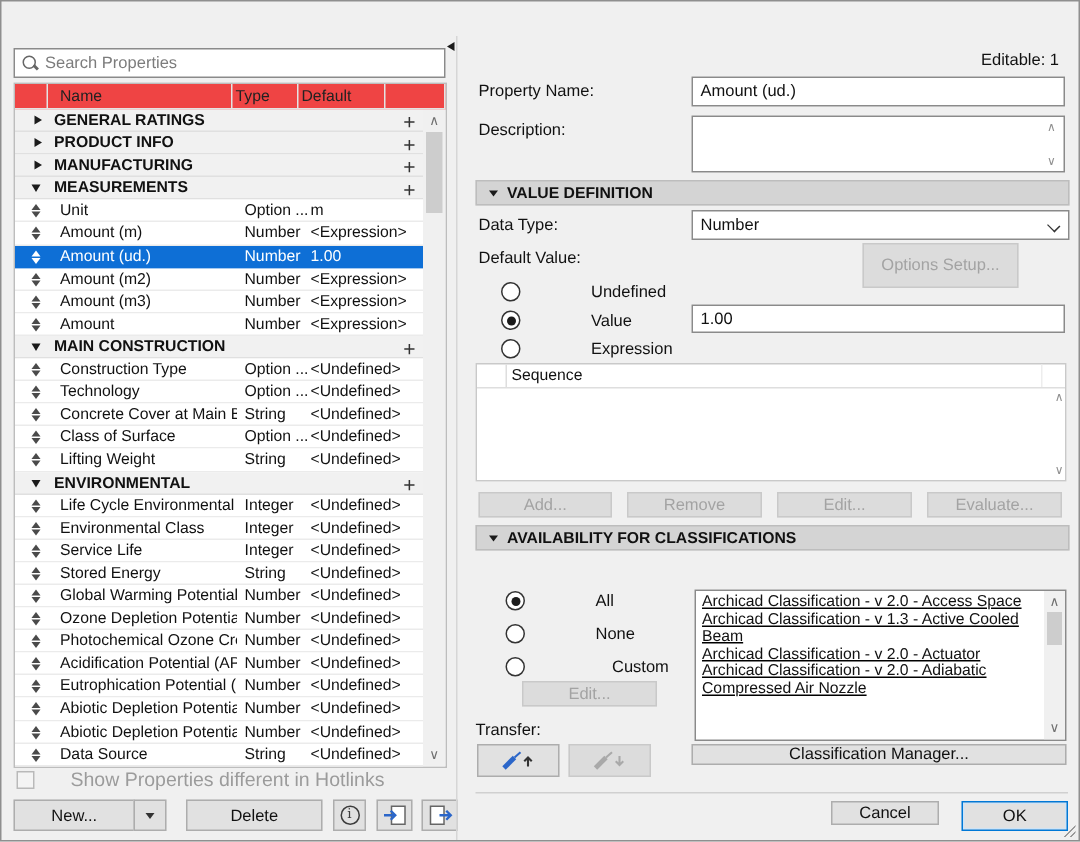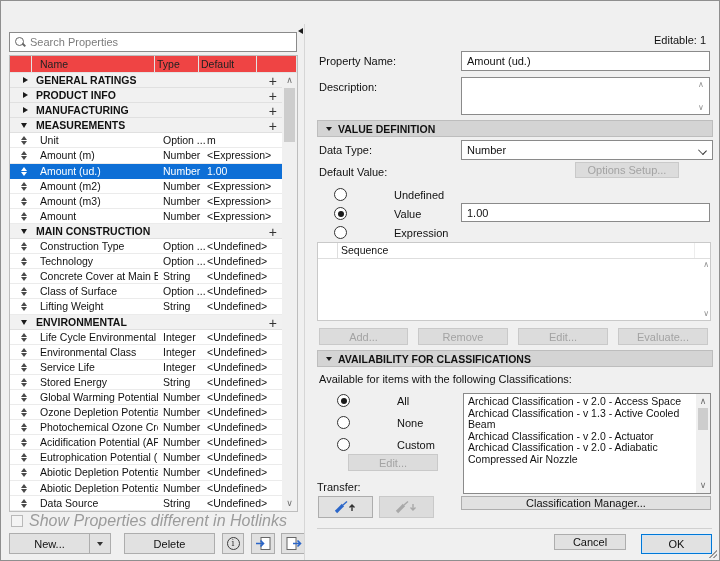--- a/index.html
+++ b/index.html
@@ -56,21 +56,21 @@
   .rowplus { position:absolute; right:5px; top:0px; font-size:14px; font-weight:400; color:#333; }
 
   
   .vscroll { width:15px; background:#f0f0f0; position:relative; flex:0 0 auto; }
   .sarr { position:absolute; left:0; width:15px; height:13px; color:#6f6f6f; font-size:9px; text-align:center; line-height:12px; }
   .sthumb { position:absolute; left:2px; width:11px; background:#cdcdcd; }
 
   
   #hotlinks-row { position:absolute; left:10px; top:511px; display:flex; align-items:center; }
   #hotlinks-box { width:12px; height:12px; background:#f4f4f4; border:1px solid #b9b9b9; }
-  #hotlinks-label { font-size:16px; color:#9b9b9b; margin-left:6px;font-style:italic; }
+  #hotlinks-label { font-size:13px; color:#9b9b9b; margin-left:24px; }
   .btn { background:#e1e1e1; border:1px solid #adadad; font-size:11px; color:#111; display:flex; align-items:center; justify-content:center; }
   .btn-dis { background:#dcdcdc; border:1px solid #c9c9c9; color:#a3a3a3; }
   #new-btn { position:absolute; left:8px; top:532px; width:81px; height:21px; }
   #new-arrow { position:absolute; left:88px; top:532px; width:22px; height:21px; }
   #new-arrow::after { content:""; width:0; height:0; border-top:4px solid #333; border-left:3.5px solid transparent; border-right:3.5px solid transparent; }
   #delete-btn { position:absolute; left:123px; top:532px; width:91px; height:21px; }
   #info-btn { position:absolute; left:221px; top:532px; width:22px; height:21px; }
   #info-btn .cir { width:13px; height:13px; border:1.3px solid #3c3c3c; border-radius:50%; font-size:9px; line-height:11px; text-align:center; color:#3c3c3c; font-family:"DejaVu Serif",serif; }
   #import-btn { position:absolute; left:250px; top:532px; width:24px; height:21px; }
   #export-btn { position:absolute; left:280px; top:532px; width:24px; height:21px; }
@@ -90,21 +90,21 @@
   .mini-arrows { position:absolute; right:2px; top:2px; bottom:2px; width:12px; display:flex; flex-direction:column; justify-content:space-between; }
   .mini-arrows span { font-size:8px; color:#909090; text-align:center; }
 
   .secbar { position:absolute; left:316px; width:396px; height:17px; background:#d4d4d4; border:1px solid #bdbdbd;
             display:flex; align-items:center; }
   .secbar .tri { width:0; height:0; border-top:4.5px solid #1b1b1b; border-left:3.5px solid transparent; border-right:3.5px solid transparent; margin:0 6px 0 8px; }
   .secbar .txt { font-size:10.5px; font-weight:bold; color:#111; }
 
   #datatype-select { left:460px; top:139px; width:252px; height:20px; }
   .chev { position:absolute; right:6px; top:6px; width:7px; height:7px; border-right:1.4px solid #333; border-bottom:1.4px solid #333; transform:rotate(45deg) scale(1,0.8); }
-  #options-setup-btn { position:absolute; left:574px; top:161px; width:104px; height:16px; }
+  #options-setup-btn { position:absolute; left:574px; top:161px; width:104px; height:30px; }
 
   .radio { position:absolute; width:13px; height:13px; border:1px solid #333; border-radius:50%; background:#fff; }
   .radio.on::after { content:""; position:absolute; left:2.5px; top:2.5px; width:6px; height:6px; border-radius:50%; background:#1b1b1b; }
   .radlbl { position:absolute; font-size:11px; color:#111;margin-left:43px; }
   #value-input { left:460px; top:202px; width:249px; height:19px; }
 
   #seq-box { position:absolute; left:316px; top:241px; width:394px; height:79px; background:#fff; border:1px solid #c9c9c9; }
   #seq-header { height:16px; border-bottom:1px solid #dedede; display:flex; }
   #seq-header .c1 { width:20px; border-right:1px solid #dedede; }
   #seq-header .c2 { font-size:10.5px; color:#111; padding-left:3px; line-height:15px; flex:1; border-right:1px solid #ededed; margin-right:15px; }
@@ -113,21 +113,21 @@
 
   #add-btn { position:absolute; left:318px; top:327px; width:89px; height:17px; }
   #remove-btn { position:absolute; left:417px; top:327px; width:90px; height:17px; }
   #edit-btn { position:absolute; left:517px; top:327px; width:90px; height:17px; }
   #evaluate-btn { position:absolute; left:617px; top:327px; width:90px; height:17px; }
 
   #avail-label { left:318px; top:372px; }
   #cls-edit-btn { position:absolute; left:347px; top:453px; width:90px; height:17px; }
 
   #cls-box { position:absolute; left:462px; top:392px; width:248px; height:101px; background:#fff; border:1px solid #8a8a8a; display:flex; overflow:hidden; }
-  #cls-items { flex:1; overflow:hidden; padding:2px 0 0 4px; }
+  #cls-items { flex:1; overflow:hidden; padding:2px 0 0 4px;text-decoration:underline; }
   .cls-item { font-size:10.5px; line-height:11.5px; color:#111; }
   #cls-scroll { width:14px; position:relative; background:#f0f0f0; flex:0 0 auto; }
 
   #transfer-label { left:316px; top:480px; }
   .transfer-btn { position:absolute; top:495px; width:55px; height:22px; }
   #pickup-btn { left:317px; }
   #inject-btn { left:378px; }
   #classmgr-btn { position:absolute; left:460px; top:495px; width:250px; height:14px; }
 
   #right-sep { position:absolute; left:316px; top:527px; width:395px; height:1px; background:#d0d0d0; }
@@ -479,28 +479,27 @@
   <div id="add-btn" class="btn btn-dis">Add...</div>
   <div id="remove-btn" class="btn btn-dis">Remove</div>
   <div id="edit-btn" class="btn btn-dis">Edit...</div>
   <div id="evaluate-btn" class="btn btn-dis">Evaluate...</div>
 
   <div class="secbar" style="top:349px;">
     <span class="tri"></span>
     <span class="txt">AVAILABILITY FOR CLASSIFICATIONS</span>
   </div>
 
-  <div class="rlabel" id="avail-label">Available for items with the following Classifications:</div>
 
   <div class="radio on" style="left:336px; top:393px;"></div>
   <div class="radlbl" style="left:353px; top:394px;">All</div>
   <div class="radio" style="left:336px; top:415px;"></div>
   <div class="radlbl" style="left:353px; top:416px;">None</div>
   <div class="radio" style="left:336px; top:437px;"></div>
-  <div class="radlbl" style="left:353px; top:438px;">Custom</div>
+  <div class="radlbl" style="left:364px; top:438px;">Custom</div>
   <div id="cls-edit-btn" class="btn btn-dis">Edit...</div>
 
   <div id="cls-box">
     <div id="cls-items">
         <div class="cls-item">Archicad Classification - v 2.0 - Access Space</div>
         <div class="cls-item">Archicad Classification - v 1.3 - Active Cooled Beam</div>
         <div class="cls-item">Archicad Classification - v 2.0 - Actuator</div>
         <div class="cls-item">Archicad Classification - v 2.0 - Adiabatic Compressed Air Nozzle</div>
       </div>
     <div id="cls-scroll">

